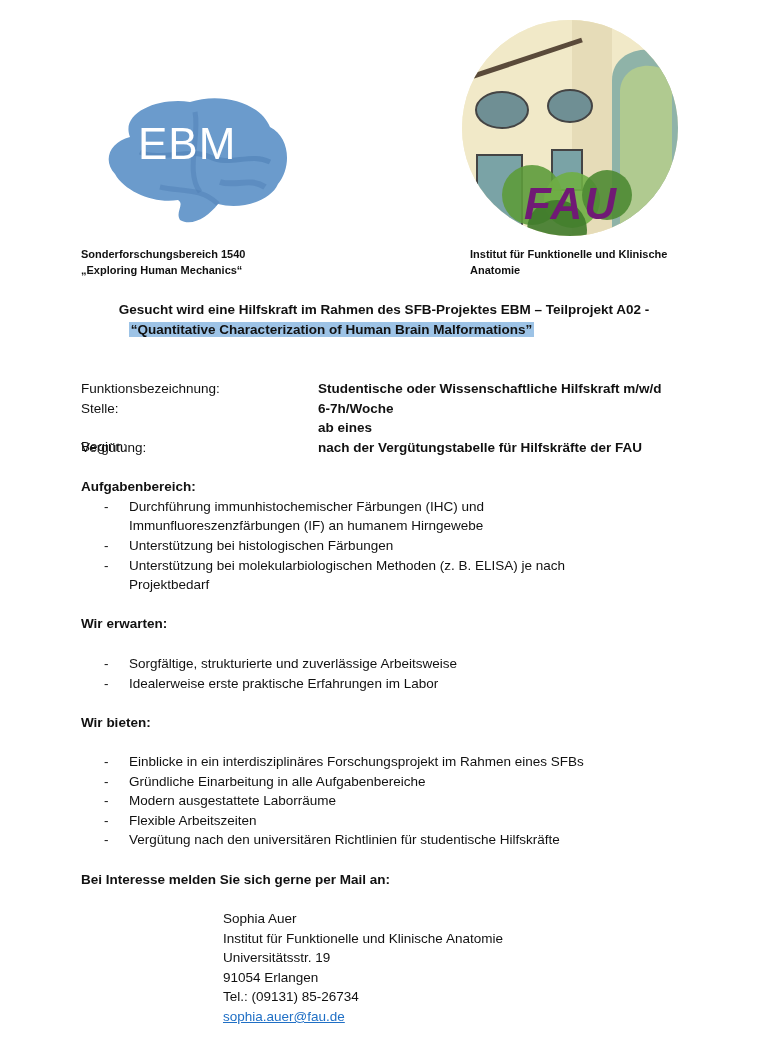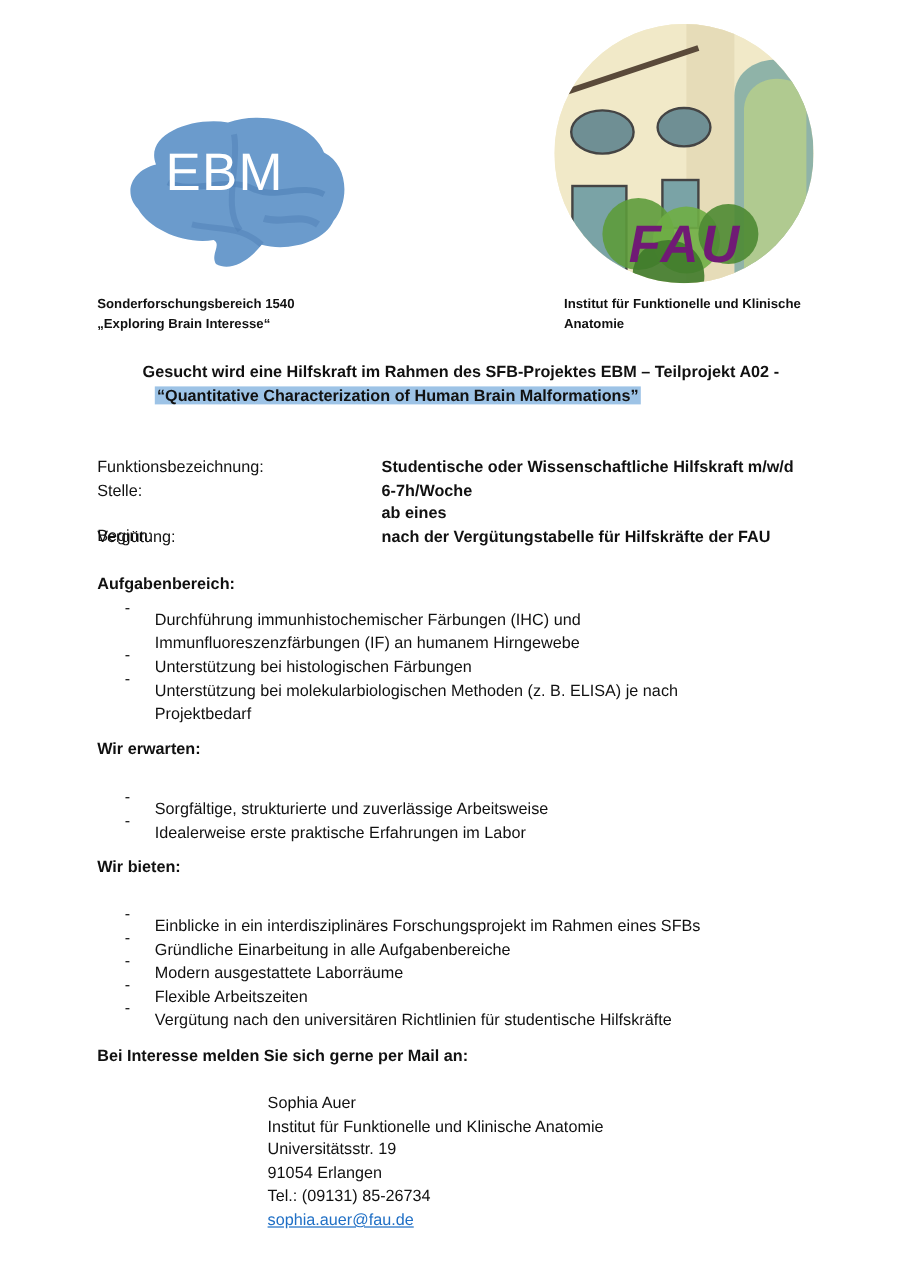--- a/index.html
+++ b/index.html
@@ -5,40 +5,40 @@
   html, body { margin: 0; padding: 0; background: #ffffff; }
   body { width: 768px; height: 1061px; position: relative; overflow: hidden;
          font-family: "Liberation Sans", "DejaVu Sans", sans-serif; color: #111; }
   .abs { position: absolute; }
   .t { font-size: 13.5px; line-height: 19.6px; white-space: nowrap; }
   .b { font-weight: bold; }
   .small { font-size: 11px; line-height: 16px; font-weight: bold; }
   .center { text-align: center; }
   .hl { background: #9dc3e6; padding: 0 2px; }
   .bullet { position: absolute; left: 104px; }
-  .btxt { position: absolute; left: 129px; margin-top: 10px; }
+  .btxt { position: absolute; left: 129px; }
   a.mail { color: #1f6fc5; text-decoration: underline; }
   .label-col { left: 81px; }
   .value-col { left: 318px; font-weight: bold; }
 </style>
 </head>
 <body>
 
 <div class="abs" style="left:100px; top:92px; width:192px; height:140px;">
   <svg width="192" height="140" viewBox="0 0 192 140">
     <path d="M30 45 C20 20, 60 5, 90 10 C120 0, 160 10, 170 35 C190 45, 192 75, 178 92 C170 110, 140 118, 118 112 C108 125, 92 135, 80 128 C75 120, 85 112, 78 108 C55 112, 25 100, 15 82 C2 68, 10 50, 30 45 Z" fill="#6b9bcc"></path>
     <path d="M40 60 C60 70, 90 55, 110 65 C130 75, 150 60, 170 70" stroke="#4f80b5" stroke-width="5" fill="none" opacity="0.6"></path>
     <path d="M95 20 C100 45, 85 80, 100 100" stroke="#4f80b5" stroke-width="5" fill="none" opacity="0.5"></path>
     <path d="M120 90 C135 95, 150 85, 165 95" stroke="#4f80b5" stroke-width="6" fill="none" opacity="0.5"></path>
     <path d="M60 95 C80 100, 100 95, 118 112" stroke="#4f80b5" stroke-width="5" fill="none" opacity="0.5"></path>
   </svg>
   <div class="abs" style="left:38px; top:24px; font-size:44px; font-weight:normal; color:#fff; letter-spacing:1px; line-height:56px;">EBM</div>
 </div>
 <div class="abs small" style="left:81px; top:246px;">Sonderforschungsbereich 1540</div>
-<div class="abs small" style="left:81px; top:262px;">„Exploring Brain Interesse“</div>
+<div class="abs small" style="left:81px; top:262px;">„Exploring Human Mechanics“</div>
 
 <div class="abs" style="left:462px; top:20px; width:216px; height:216px; border-radius:50%; overflow:hidden; background:#f3ecd0;">
   <svg width="216" height="216" viewBox="0 0 216 216">
     <rect x="0" y="0" width="216" height="216" fill="#f1e9c8"></rect>
     <rect x="110" y="0" width="40" height="216" fill="#e6dcb8"></rect>
     <path d="M150 216 L150 60 C150 30, 190 20, 216 40 L216 216 Z" fill="#8fb3a8"></path>
     <path d="M158 216 L158 70 C160 45, 190 38, 210 55 L210 216 Z" fill="#b8cf8a" opacity="0.8"></path>
     <ellipse cx="40" cy="90" rx="26" ry="18" fill="#6f8f94" stroke="#444" stroke-width="2"></ellipse>
     <ellipse cx="108" cy="86" rx="22" ry="16" fill="#6f8f94" stroke="#444" stroke-width="2"></ellipse>
     <rect x="15" y="135" width="45" height="81" fill="#7aa3a6" stroke="#444" stroke-width="2"></rect>

